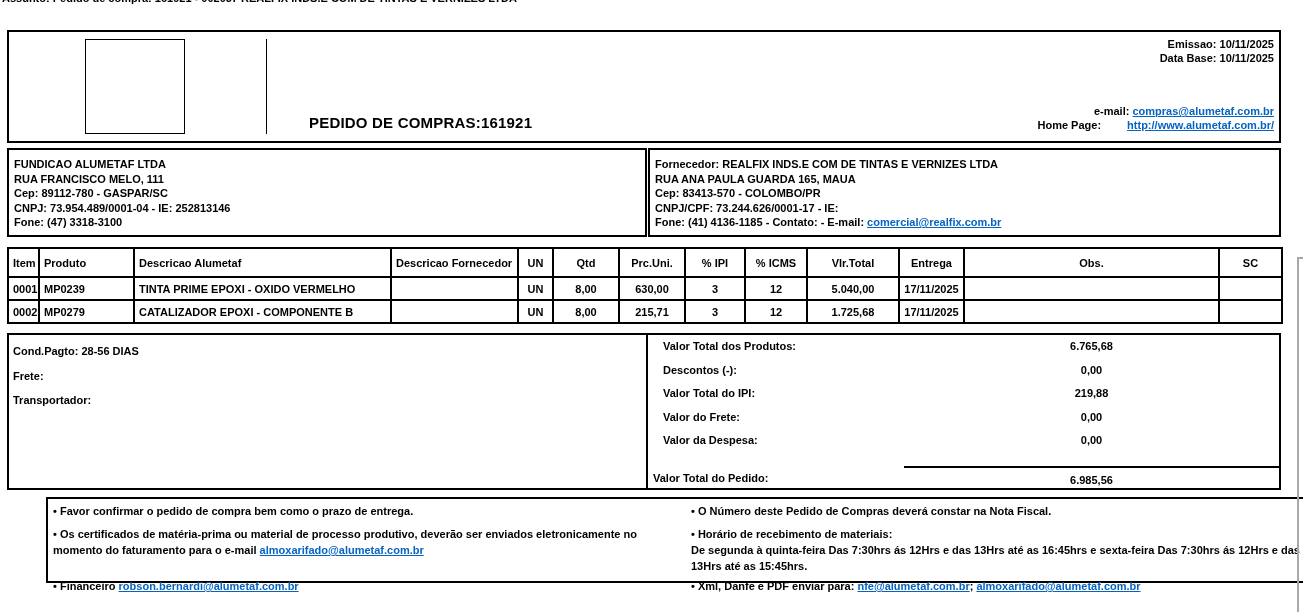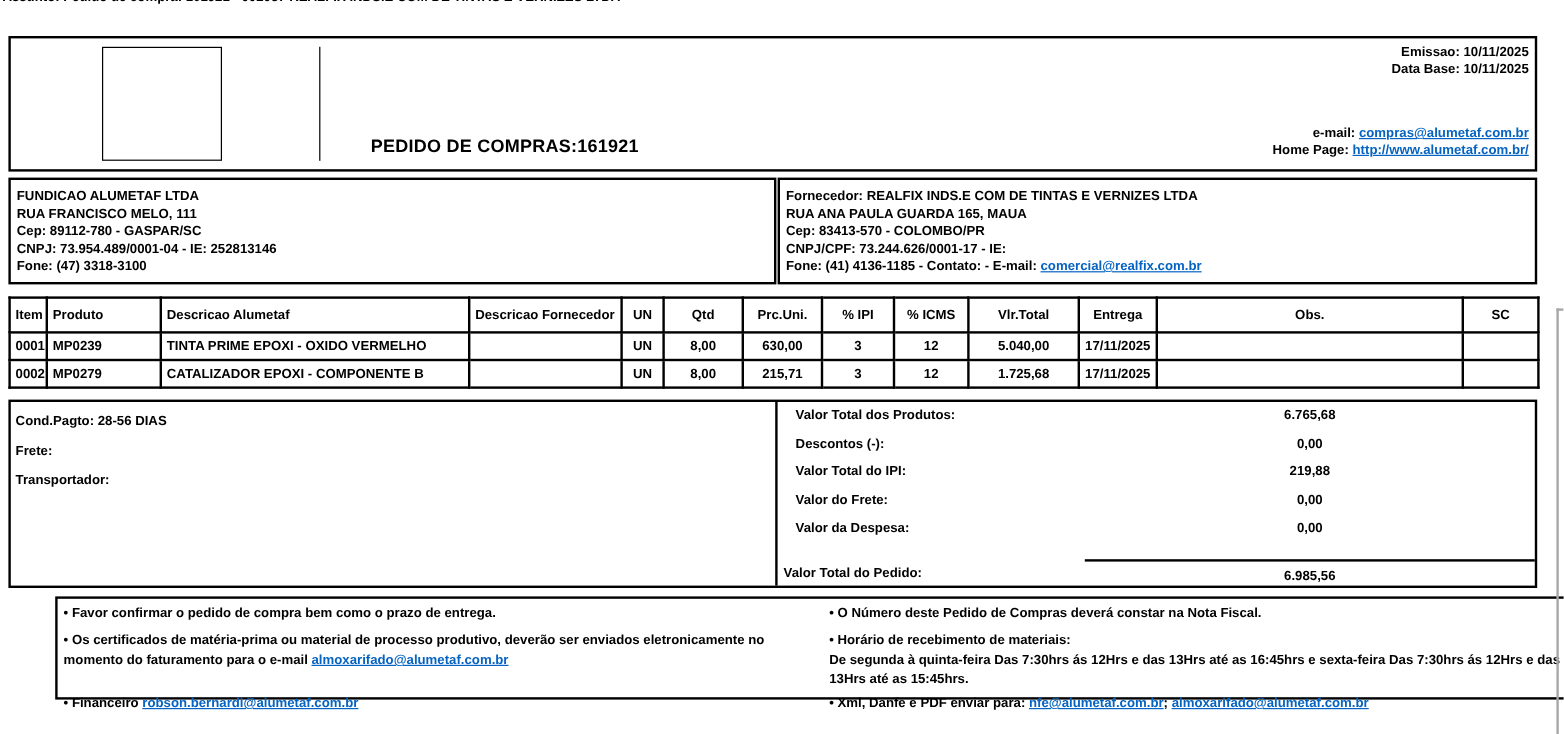--- a/index.html
+++ b/index.html
@@ -76,21 +76,21 @@
   <div class="box header-box">
     <div class="logo-rect"></div>
     <div class="header-divider"></div>
     <div class="doc-title">PEDIDO DE COMPRAS:161921</div>
     <div class="header-dates">
       <div>Emissao: 10/11/2025</div>
       <div>Data Base: 10/11/2025</div>
     </div>
     <div class="header-links">
       <div><span>e-mail: </span><a class="link" style="color: rgb(5, 99, 193);">compras@alumetaf.com.br</a></div>
-      <div><span>Home Page: </span><a class="link" style="color: rgb(5, 99, 193);">http://www.alumetaf.com.br/</a></div>
+      <div><span>Home Page: </span><a class="link" style="color: rgb(5, 99, 193); margin-left: 23px;">http://www.alumetaf.com.br/</a></div>
     </div>
   </div>
 
   <div class="box info-left">
     <div>FUNDICAO ALUMETAF LTDA</div>
     <div>RUA FRANCISCO MELO, 111</div>
     <div>Cep: 89112-780 - GASPAR/SC</div>
     <div>CNPJ: 73.954.489/0001-04 - IE: 252813146</div>
     <div>Fone: (47) 3318-3100</div>
   </div>

